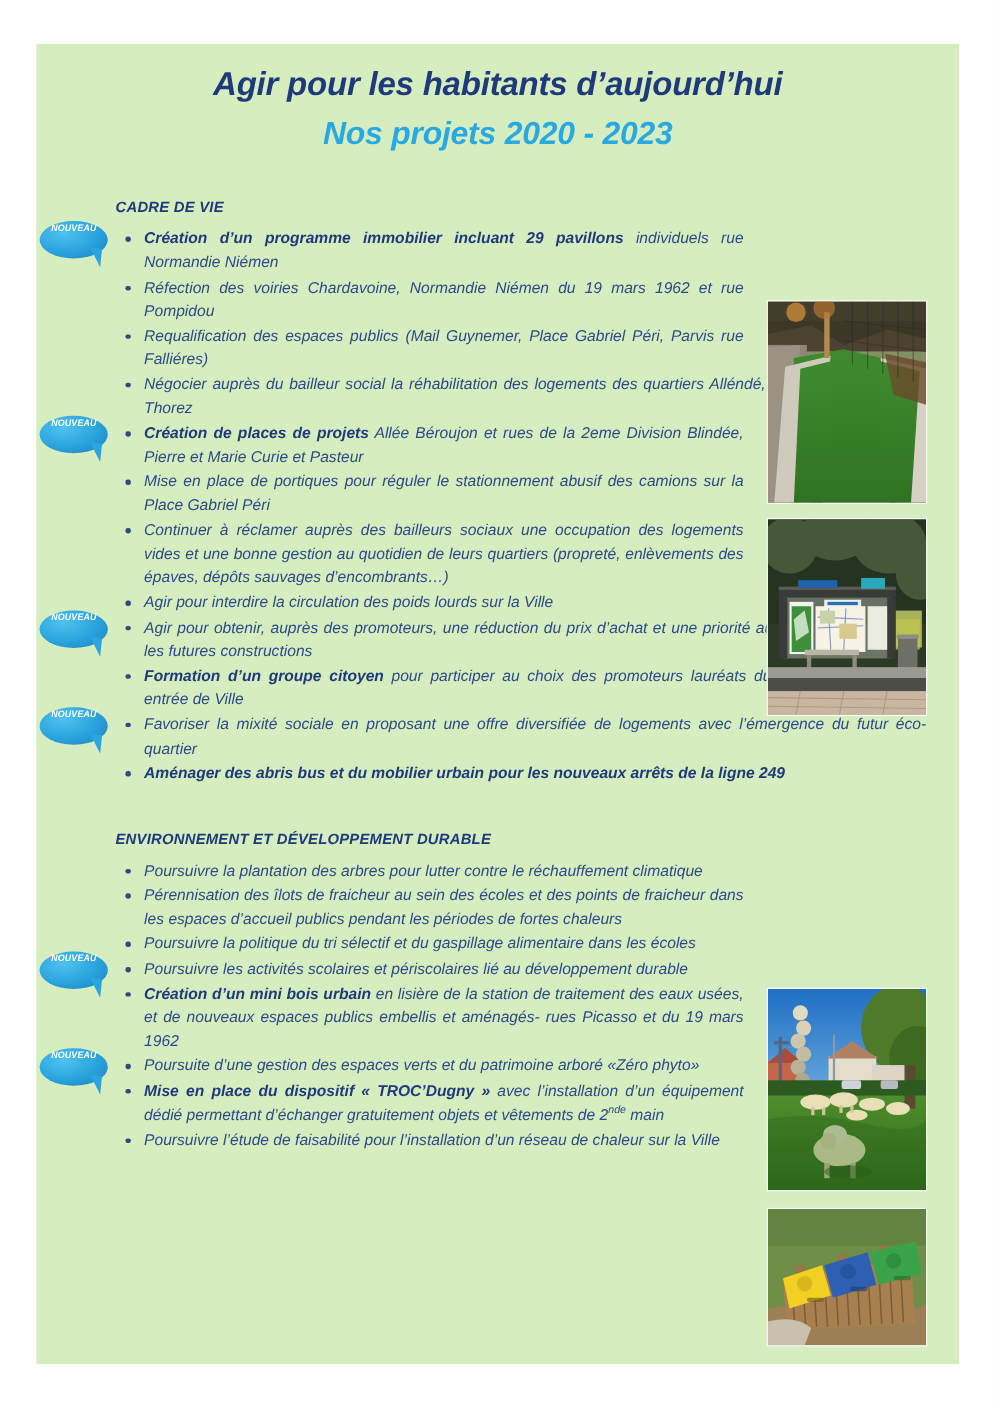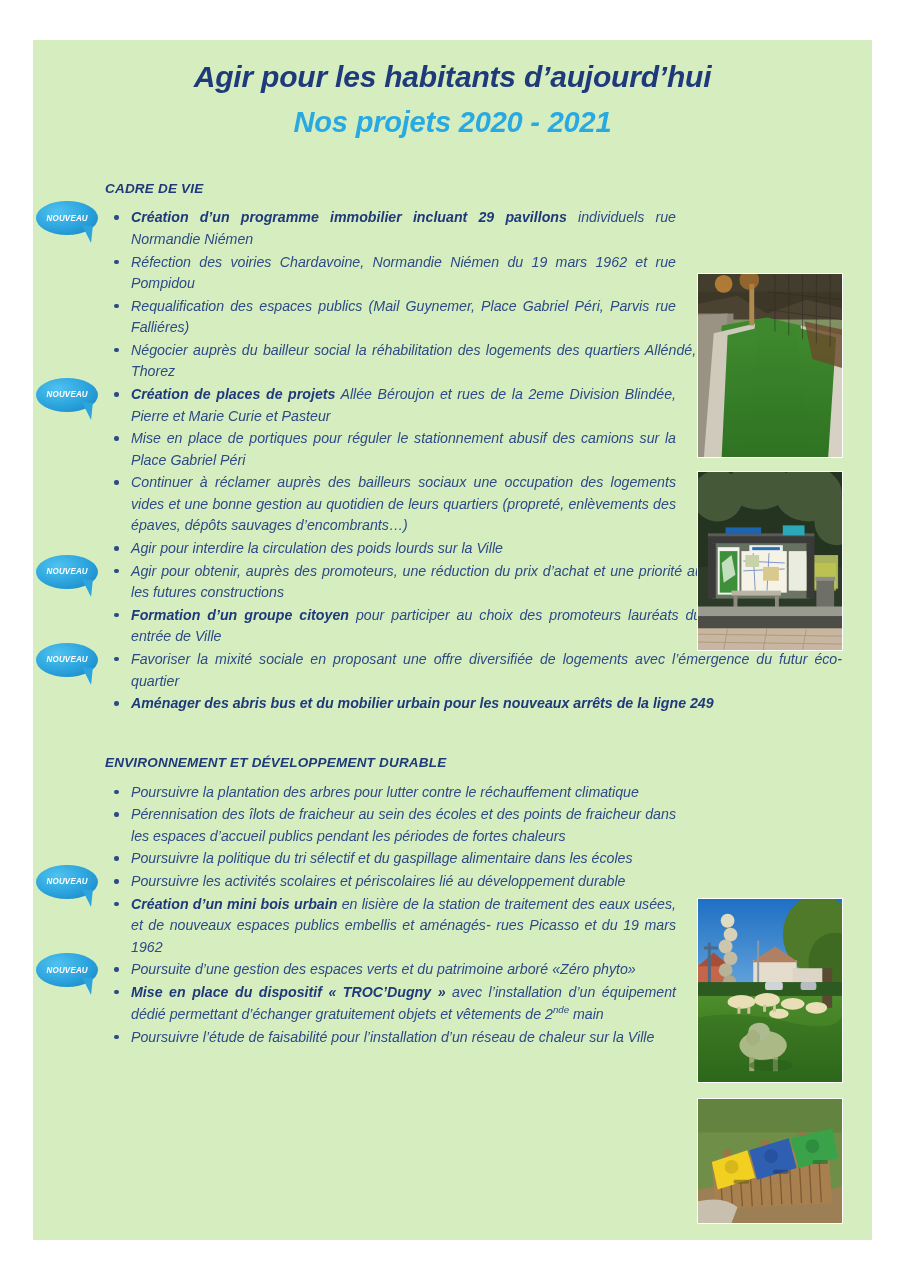--- a/index.html
+++ b/index.html
@@ -124,21 +124,21 @@
   }
   .badge .bubble {
     position: absolute;
     left: 0;
     top: 0;
     width: 62px;
     height: 34px;
     border-radius: 50% / 50%;
     background: radial-gradient(ellipse at 35% 32%, #4fc2ef 0%, #29a2dc 55%, #1d7fbd 100%);
     display: flex;
-    align-items: center;
+    align-items: flex-start;
     justify-content: center;
   }
   .badge .bubble span {
     color: #ffffff;
     font-size: 8.6px;
     font-weight: bold;
     letter-spacing: 0.2px;
     transform: scaleX(0.93);
     white-space: nowrap;
   }
@@ -165,21 +165,21 @@
   .photo svg { display: block; width: 100%; height: 100%; }
 </style>
 </head>
 <body>
 
 <div class="page">
   <div class="panel">
 
     <div class="header">
       <div class="title-line">Agir pour les habitants d’aujourd’hui</div>
-      <div class="subtitle">Nos projets 2020 - 2021</div>
+      <div class="subtitle">Nos projets 2020 - 2023</div>
     </div>
 
     <div class="content">
 
       <div class="section section-1">
         <div class="section-heading">CADRE DE VIE</div>
         <ul class="bullets">
             <li class="narrow" style="position: relative;"><span class="lead">Création d’un programme immobilier incluant 29 pavillons</span><span> individuels rue Normandie Niémen</span><div class="badge" style="top: -6px; left: 3px; position: absolute;">
                 <div class="bubble">
                   <span>NOUVEAU</span>

